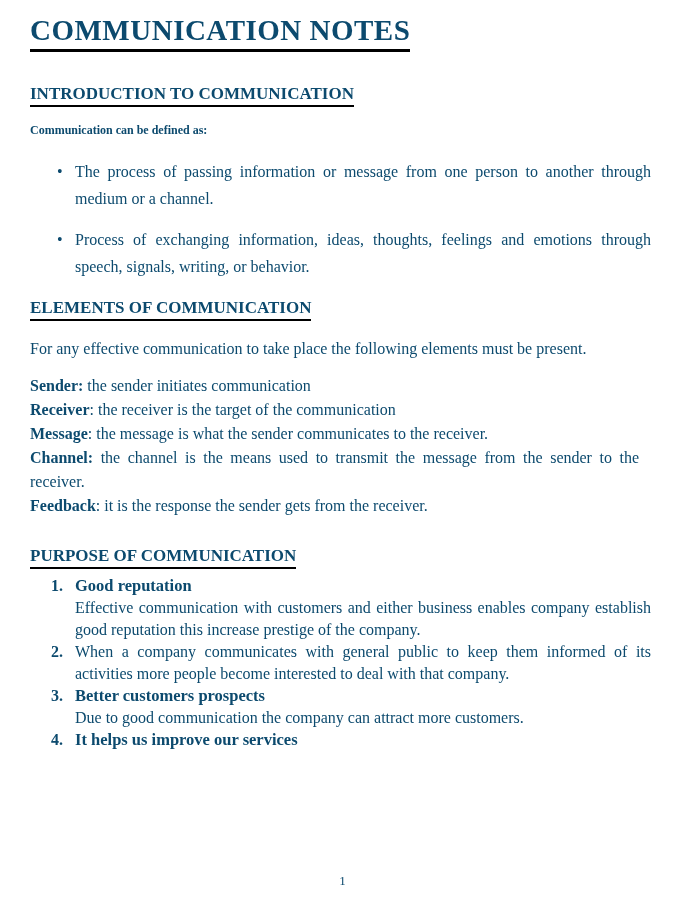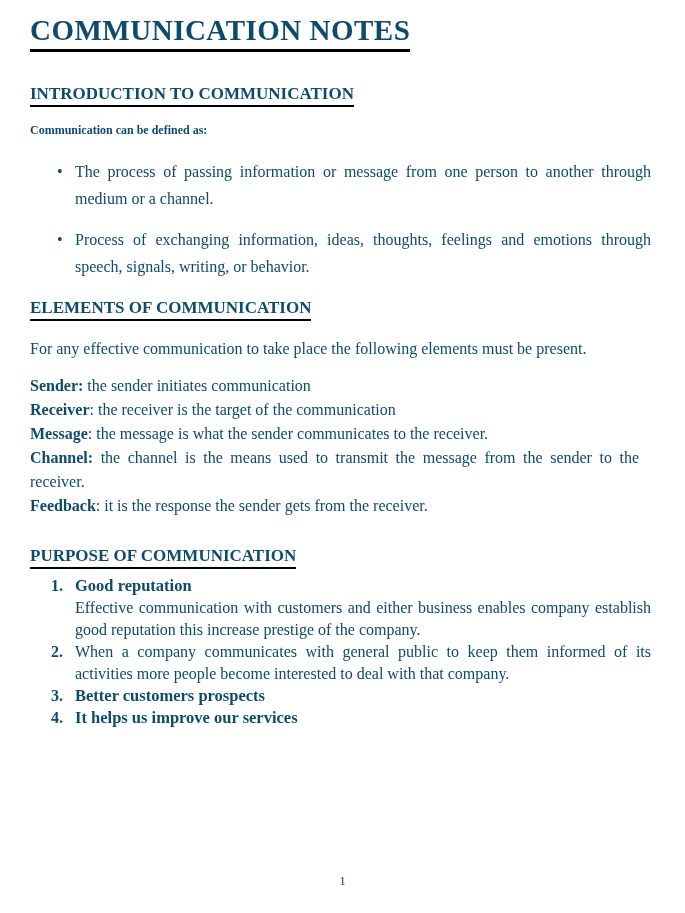--- a/index.html
+++ b/index.html
@@ -144,20 +144,21 @@
       </div>
 
       <div class="num-item">
         <span class="num-marker">2.</span>
         <p class="num-body">When a company communicates with general public to keep them informed of its activities more people become interested to deal with that company.</p>
       </div>
 
       <div class="num-item">
         <span class="num-marker">3.</span>
         <div class="num-title">Better customers prospects</div>
+        <p class="num-body">Due to good communication the company can attract more customers.</p>
       </div>
 
       <div class="num-item">
         <span class="num-marker">4.</span>
         <div class="num-title">It helps us improve our services</div>
       </div>
 
     </div>
   </section>
 

